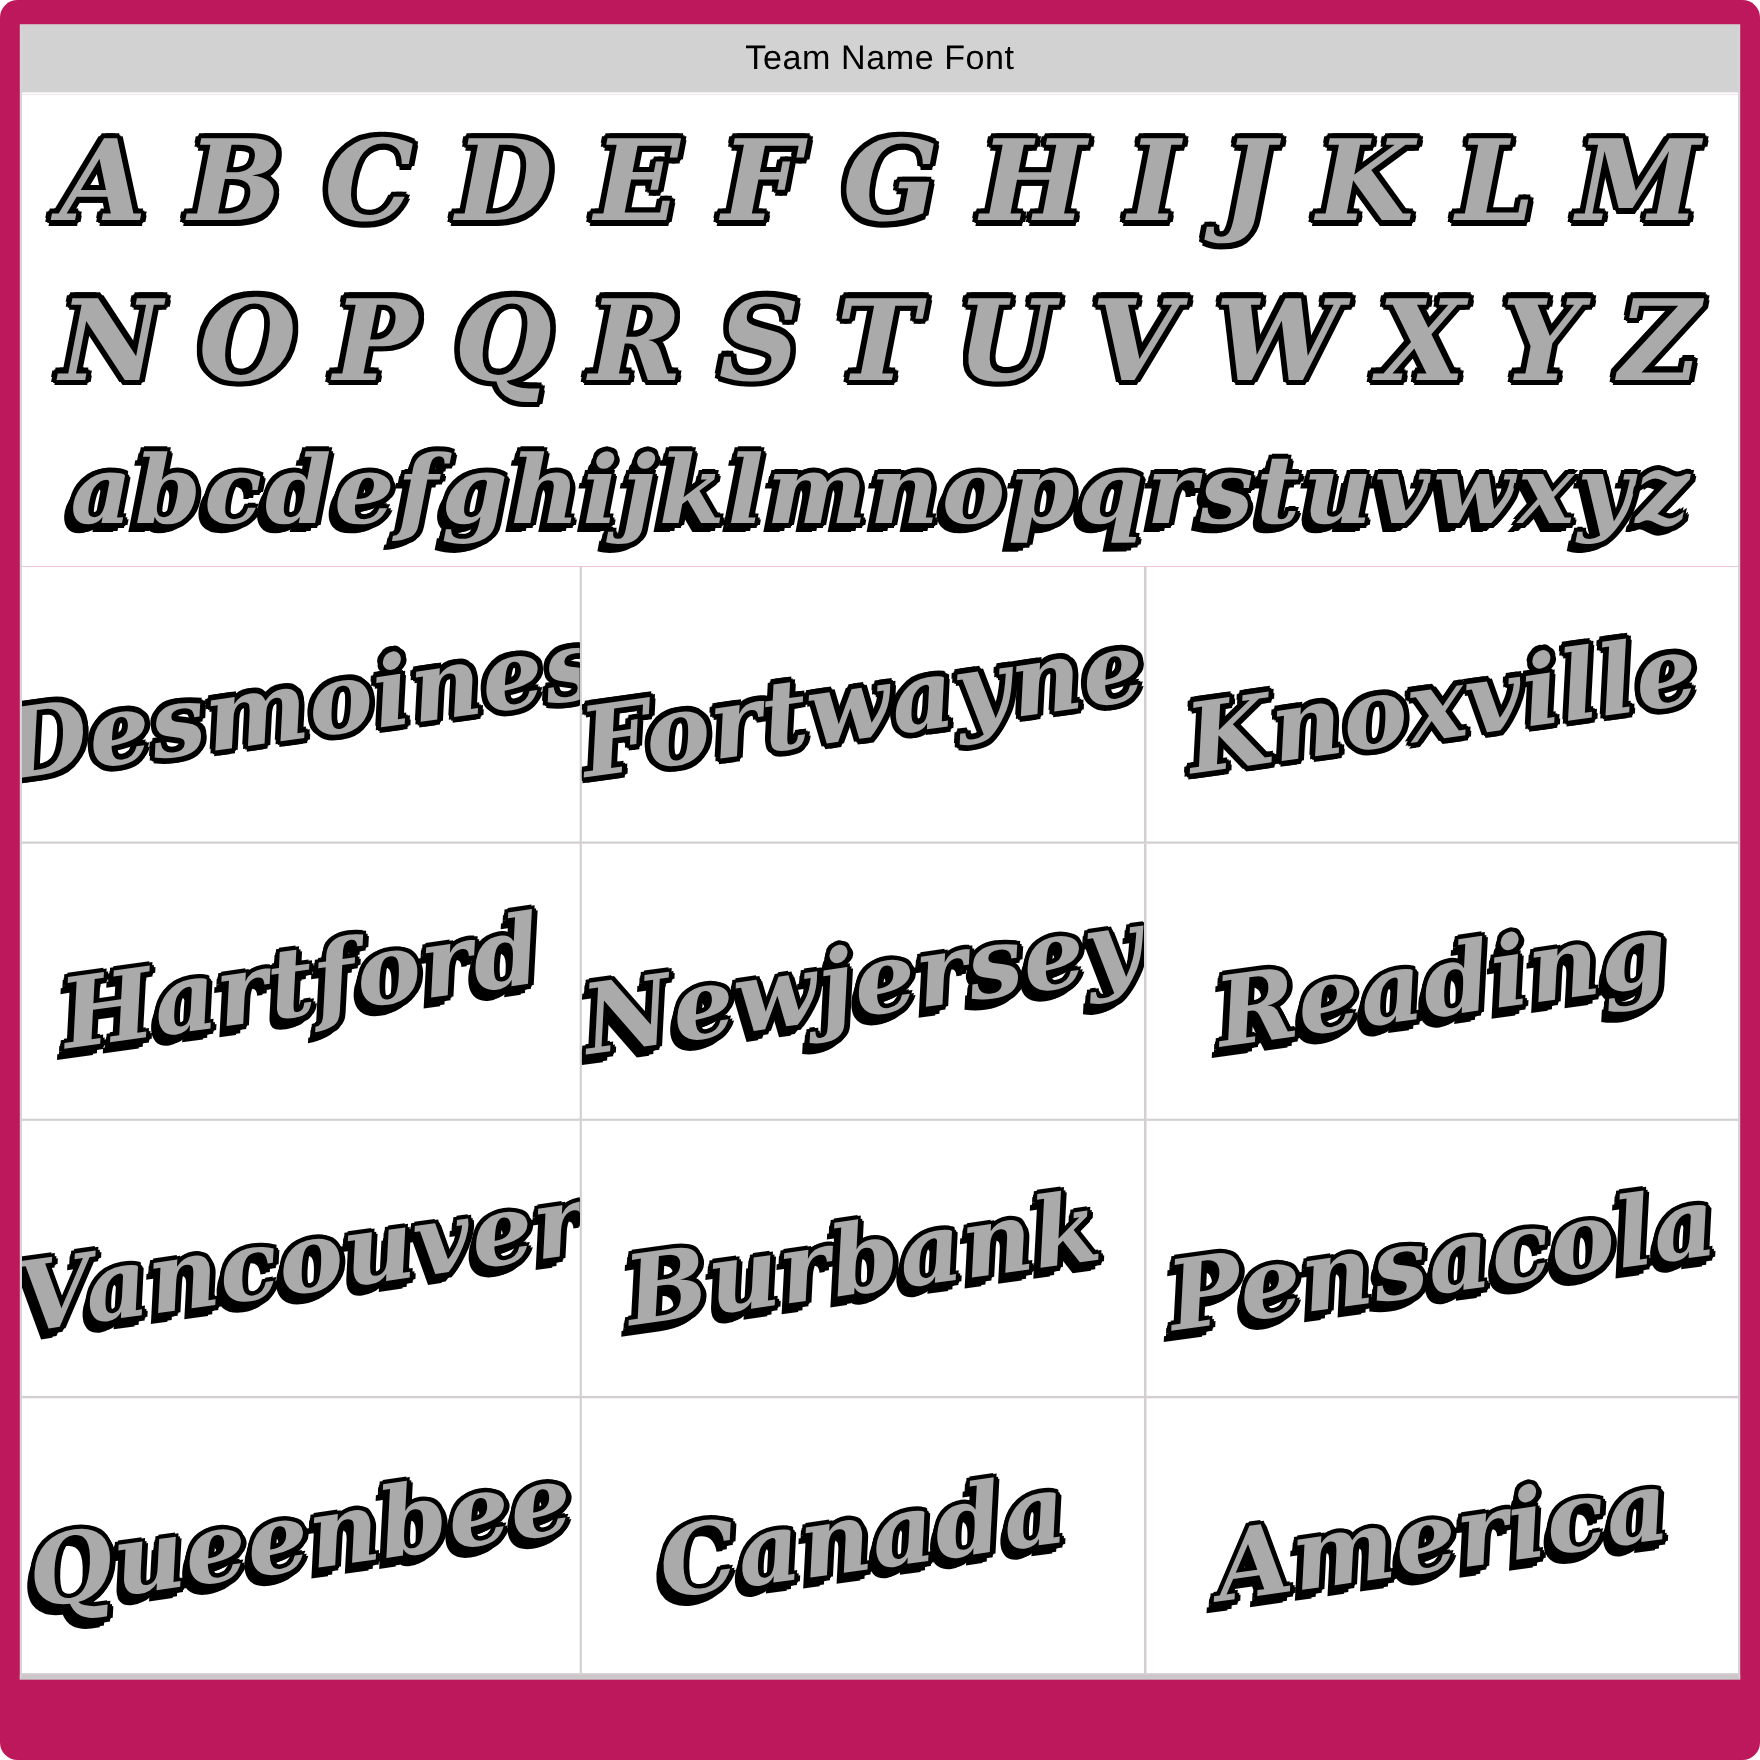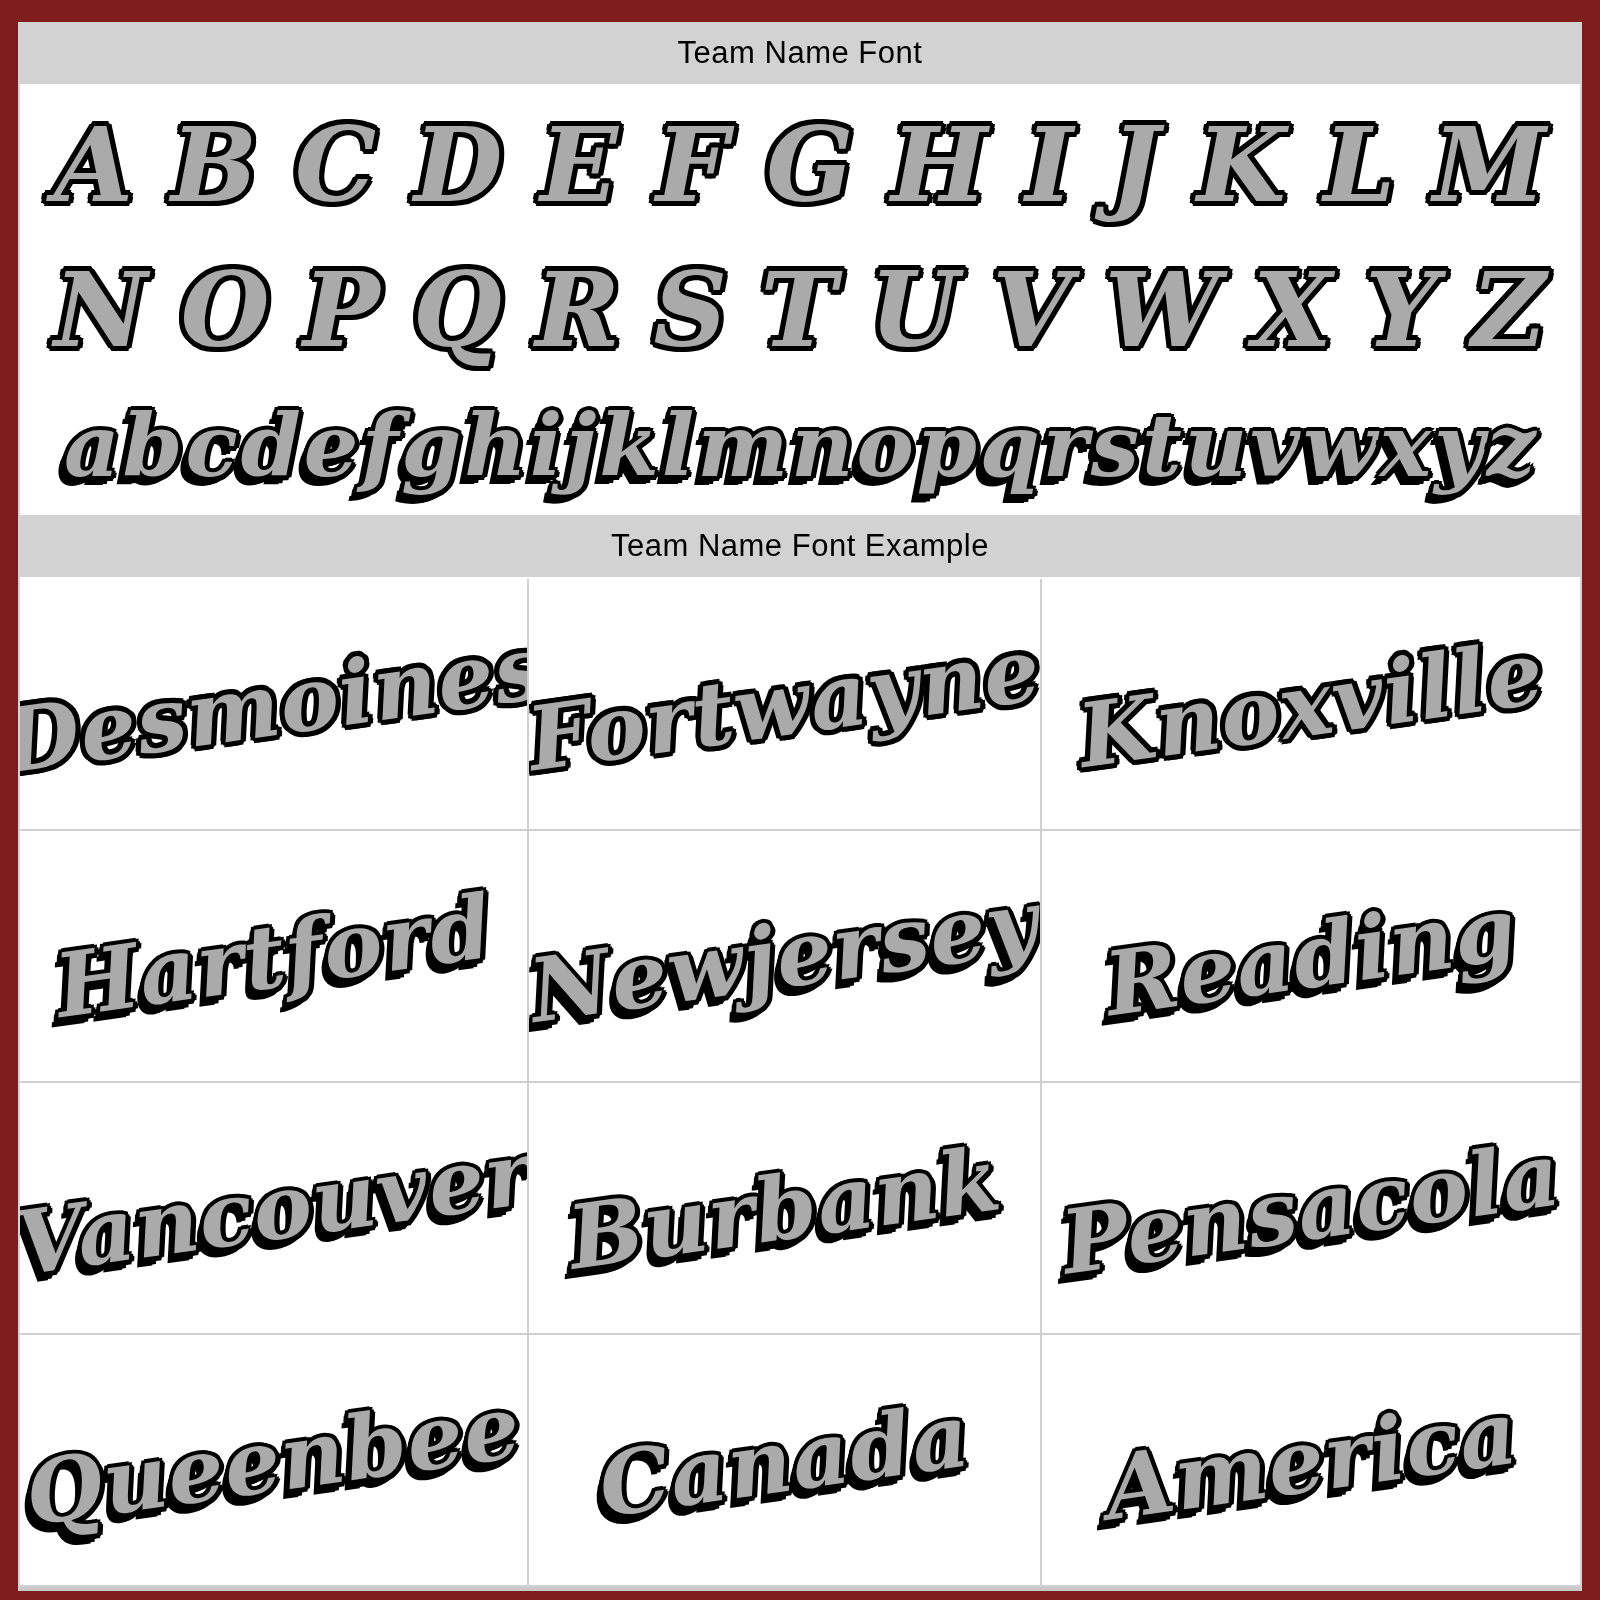--- a/index.html
+++ b/index.html
@@ -1,21 +1,22 @@
 <!DOCTYPE html>
 <html><head>
 <meta charset="utf-8">
 <style>
   html,body{margin:0;padding:0;background:#ffffff;}
   .page{
     position:relative;
     width:1600px;height:1600px;
-    background:#7f1d1d;
+    background:#be185d;
     overflow:hidden;
     font-family:"Liberation Sans", sans-serif;
+    border-radius:16px;
   }
   .table{
     position:absolute;
     left:18px; top:22px;
     width:1564px;
     border-left:2px solid #d4d4d4;
     border-right:2px solid #d4d4d4;
     border-bottom:4px solid #c9c9c9;
     box-sizing:border-box;
   }
@@ -150,23 +151,20 @@
           <span>t</span>
           <span>u</span>
           <span>v</span>
           <span>w</span>
           <span>x</span>
           <span>y</span>
           <span>z</span>
         </div>
     </div>
 
-    <div class="header-bar">
-      <span>Team Name Font Example</span>
-    </div>
 
     <div class="grid">
       <div class="cell">
         <span class="name script ol">Desmoines</span>
       </div>
       <div class="cell">
         <span class="name script ol">Fortwayne</span>
       </div>
       <div class="cell">
         <span class="name script ol">Knoxville</span>

